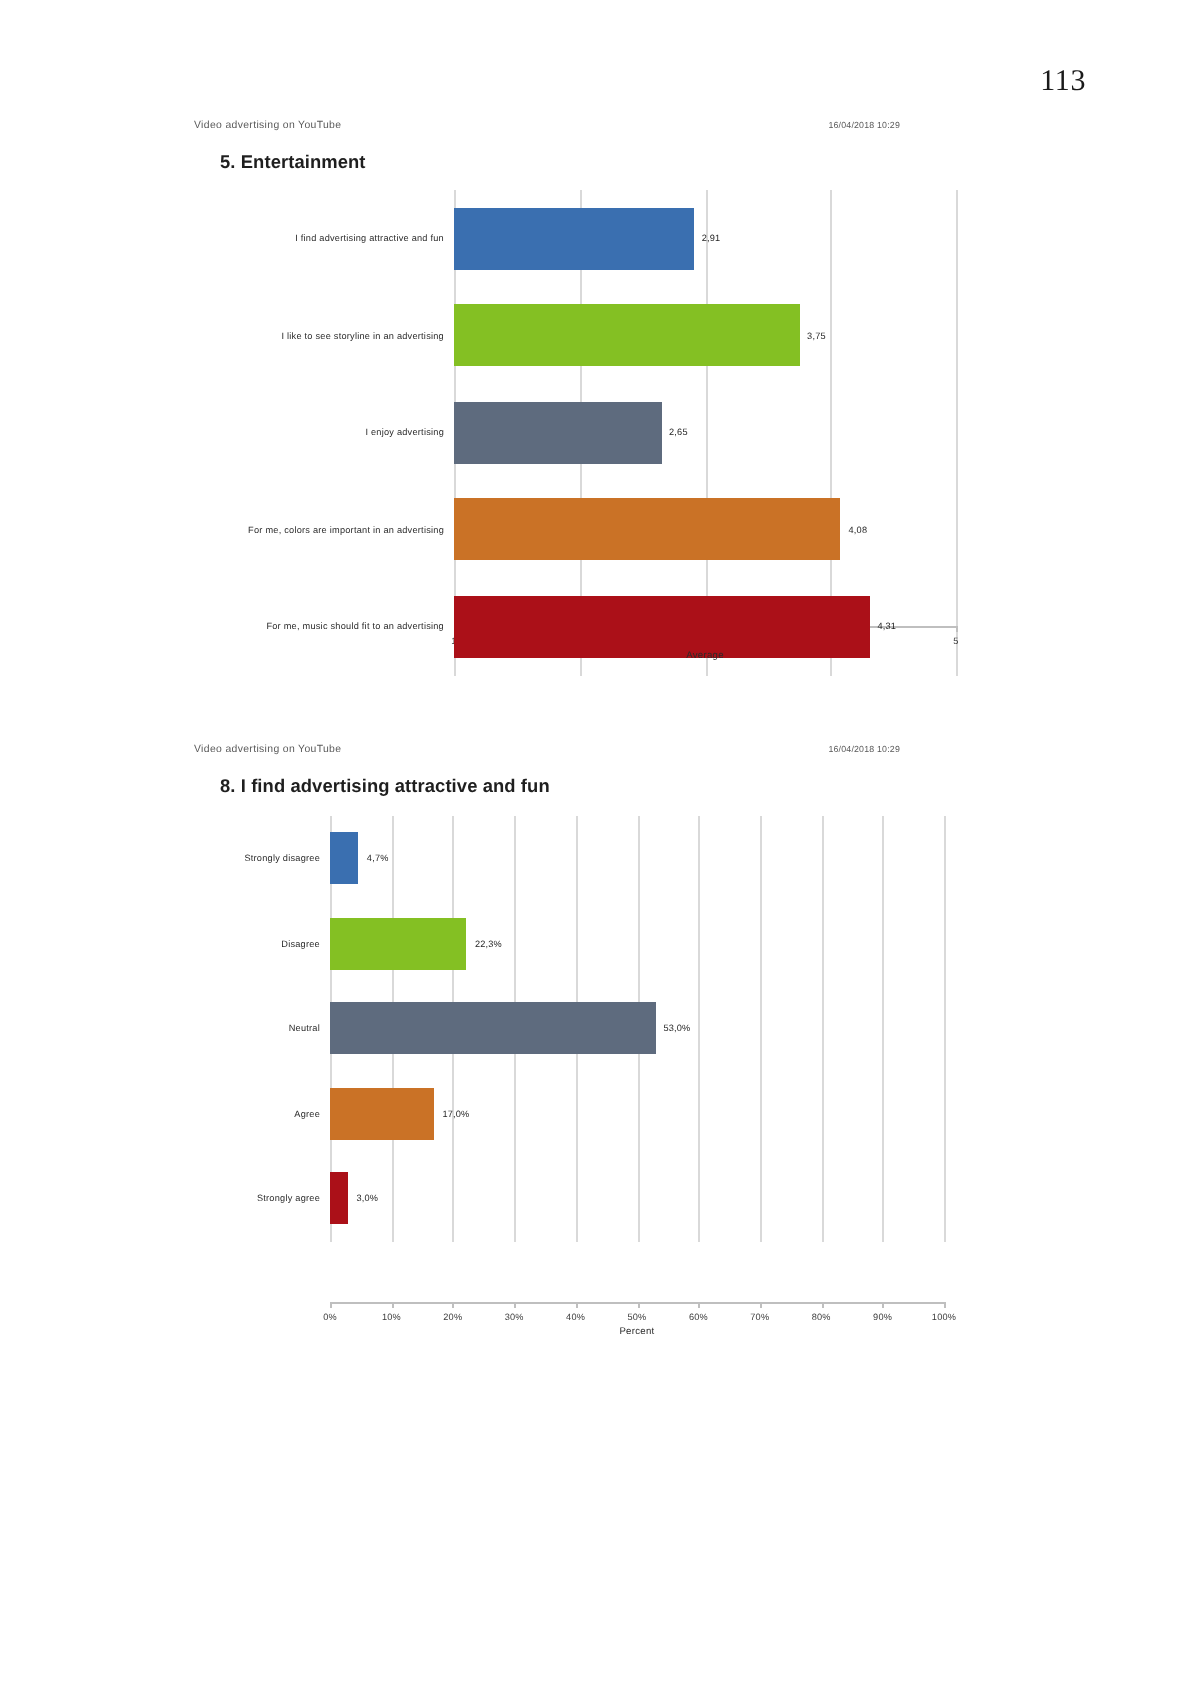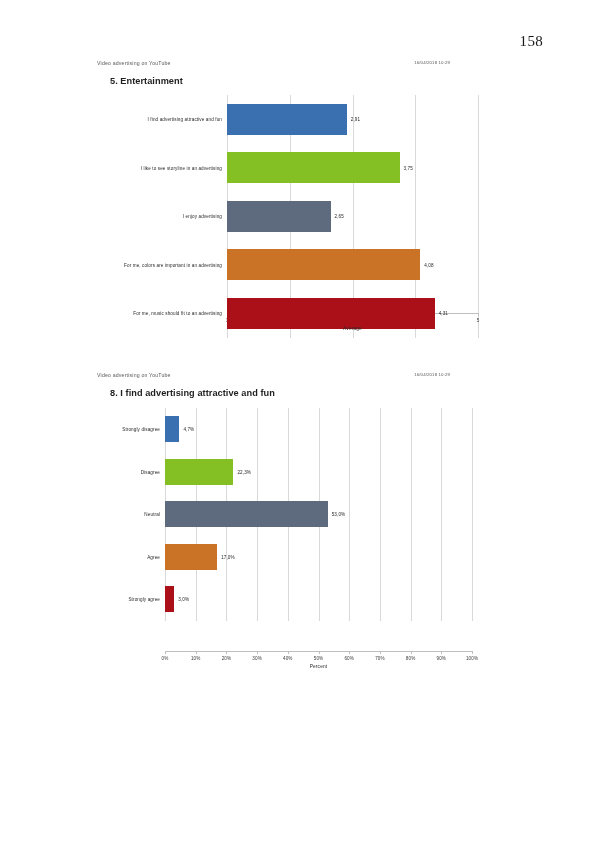--- a/index.html
+++ b/index.html
@@ -146,21 +146,21 @@
   .tick-mark {
     position: absolute;
     width: 1px;
     height: 3px;
     background: #bfbfbf;
   }
 </style>
 </head>
 <body>
 
-<div class="page-number">158</div>
+<div class="page-number">113</div>
 
 <div class="report-block" id="block-1">
   <div class="rb-header">
     <div class="rb-source">Video advertising on YouTube</div>
     <div class="rb-timestamp">16/04/2018 10:29</div>
   </div>
   <div class="rb-title">5. Entertainment</div>
   <div class="chart">
     <div class="chart-inner" id="chart-inner-0" style="width:595px;height:260px;">
         <div class="plot" style="left: 227px; top: 5px; width: 251px; height: 242.5px;"></div>

